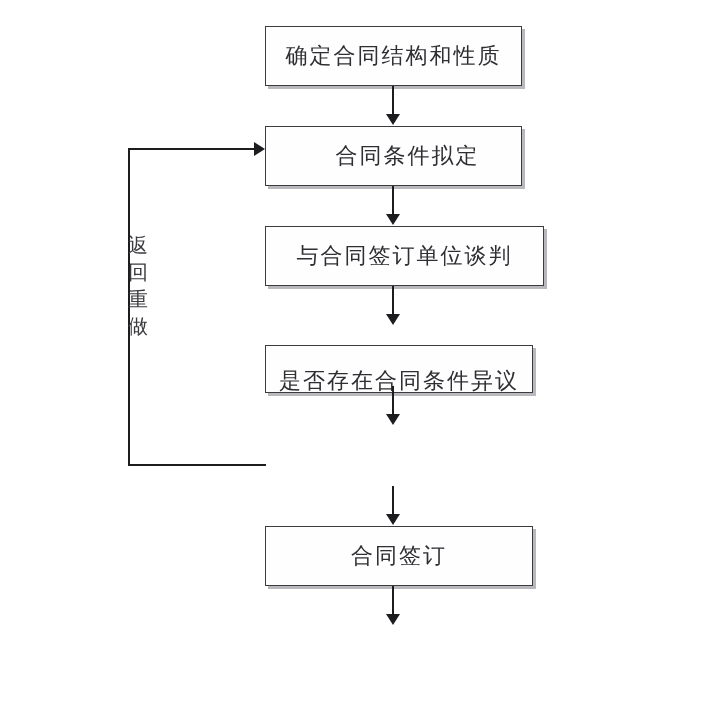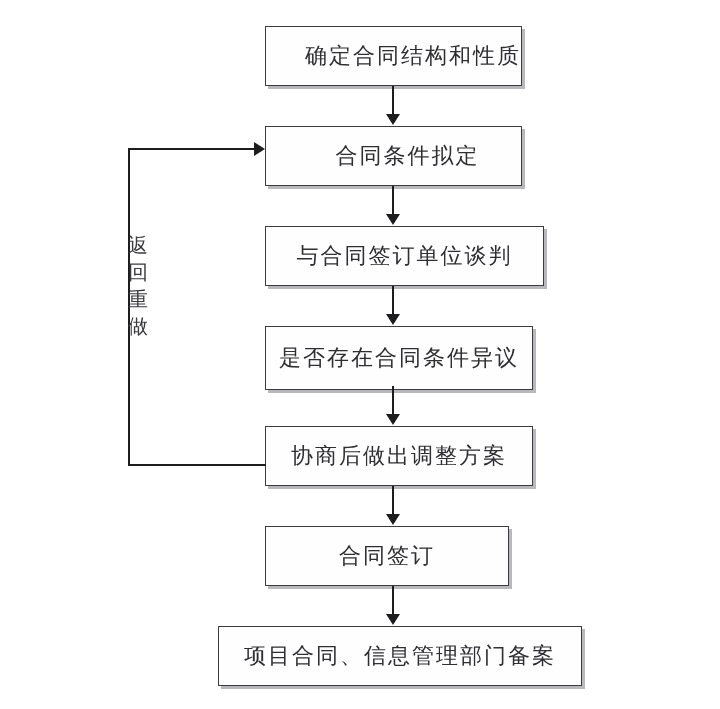--- a/index.html
+++ b/index.html
@@ -69,71 +69,65 @@
   }
   .loop-label span {
     display: block;
   }
 </style>
 </head>
 <body>
 
 <div id="canvas">
 
-  <div class="node" style="left:265px; top:26px; width:257px; height:60px;justify-content:flex-end;">
+  <div class="node" style="left:265px; top:26px; width:257px; height:60px;">
     <span class="node-label">确定合同结构和性质</span>
   </div>
 
   <div class="vline" style="left:392px; top:86px; height:30px;"></div>
   <div class="arrow-down" style="left:386px; top:114px;"></div>
 
   <div class="node" style="left:265px; top:126px; width:257px; height:60px;padding-left:28px;">
     <span class="node-label">合同条件拟定</span>
   </div>
 
   <div class="vline" style="left:392px; top:186px; height:30px;"></div>
   <div class="arrow-down" style="left:386px; top:214px;"></div>
 
   <div class="node" style="left:265px; top:226px; width:279px; height:60px;">
     <span class="node-label">与合同签订单位谈判</span>
   </div>
 
   <div class="vline" style="left:392px; top:286px; height:30px;"></div>
   <div class="arrow-down" style="left:386px; top:314px;"></div>
 
-  <div class="node" style="left:265px; top:326px; width:268px; height:64px;">
+  <div class="node" style="left:265px; top:345px; width:268px; height:48px;align-items:flex-end;">
     <span class="node-label">是否存在合同条件异议</span>
   </div>
 
   <div class="vline" style="left:392px; top:386px; height:30px;"></div>
   <div class="arrow-down" style="left:386px; top:414px;"></div>
 
-  <div class="node" style="left:265px; top:426px; width:268px; height:60px;">
-    <span class="node-label">协商后做出调整方案</span>
-  </div>
 
   <div class="hline" style="left:128px; top:464px; width:138px;"></div>
   <div class="vline" style="left:128px; top:148px; height:318px;"></div>
   <div class="hline" style="left:128px; top:148px; width:129px;"></div>
   <div class="arrow-right" style="left:254px; top:142px;"></div>
 
   <div class="loop-label" style="left:126px; top:232px;">
     <span>返</span>
     <span>回</span>
     <span>重</span>
     <span>做</span>
   </div>
 
   <div class="vline" style="left:392px; top:486px; height:30px;"></div>
   <div class="arrow-down" style="left:386px; top:514px;"></div>
 
-  <div class="node" style="left:265px; top:526px; width:244px; height:60px;">
+  <div class="node" style="left:265px; top:526px; width:268px; height:60px;">
     <span class="node-label">合同签订</span>
   </div>
 
   <div class="vline" style="left:392px; top:586px; height:30px;"></div>
   <div class="arrow-down" style="left:386px; top:614px;"></div>
 
-  <div class="node" style="left:218px; top:626px; width:364px; height:60px;">
-    <span class="node-label">项目合同、信息管理部门备案</span>
-  </div>
 
 </div>
 
 </body></html>

